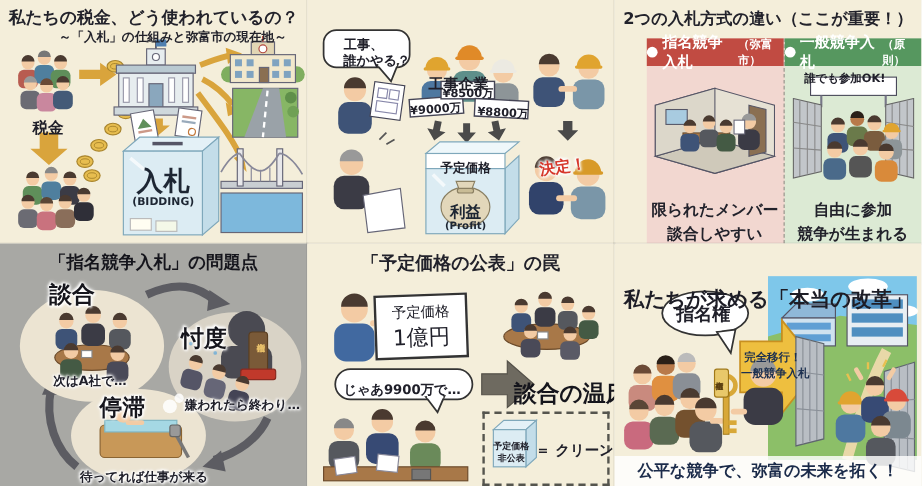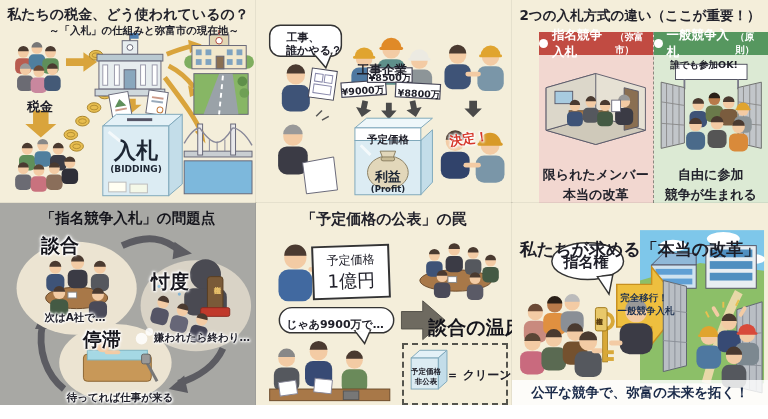--- a/index.html
+++ b/index.html
@@ -278,21 +278,21 @@
           <rect x="18" y="34" width="20" height="14" fill="#a8cbe0" stroke="#556"></rect>
           <polygon points="96,30 112,34 112,74 96,78" fill="#8a6f52" stroke="#556"></polygon>
           <rect x="34" y="56" width="44" height="9" fill="#a87848" stroke="#6b4a2a"></rect>
           <use href="#prs" transform="translate(30,42) scale(1.05)" style="--b:#3e5377"></use>
           <use href="#prs" transform="translate(48,38) scale(1.05)" style="--b:#55585e"></use>
           <use href="#prs" transform="translate(64,42) scale(1.05)" style="--b:#445a44"></use>
           <use href="#prs" transform="translate(84,36) scale(1.2)" style="--b:#3b3b45;--h:#999"></use>
           <rect x="82" y="44" width="10" height="13" fill="#fff" stroke="#667"></rect>
         </svg>
         <div class="ov ctr cap" style="left:50%;top:134px;">限られたメンバー</div>
-        <div class="ov ctr cap" style="left:50%;top:154px;">本当の改革</div>
+        <div class="ov ctr cap" style="left:50%;top:154px;">談合しやすい</div>
       </div>
       <div class="col col-right">
         <div class="hdr hdr-green">
           <span class="bullet"></span>
           <span class="hdr-main">一般競争入札</span>
           <span class="hdr-note">（原則）</span>
         </div>
         <svg class="scene" style="top:23px;height:108px;" viewBox="0 0 128 108">
           <rect x="24" y="4" width="80" height="17" fill="#fff" stroke="#445"></rect>
           <line x1="34" y1="21" x2="34" y2="32" stroke="#778" stroke-width="2"></line>

